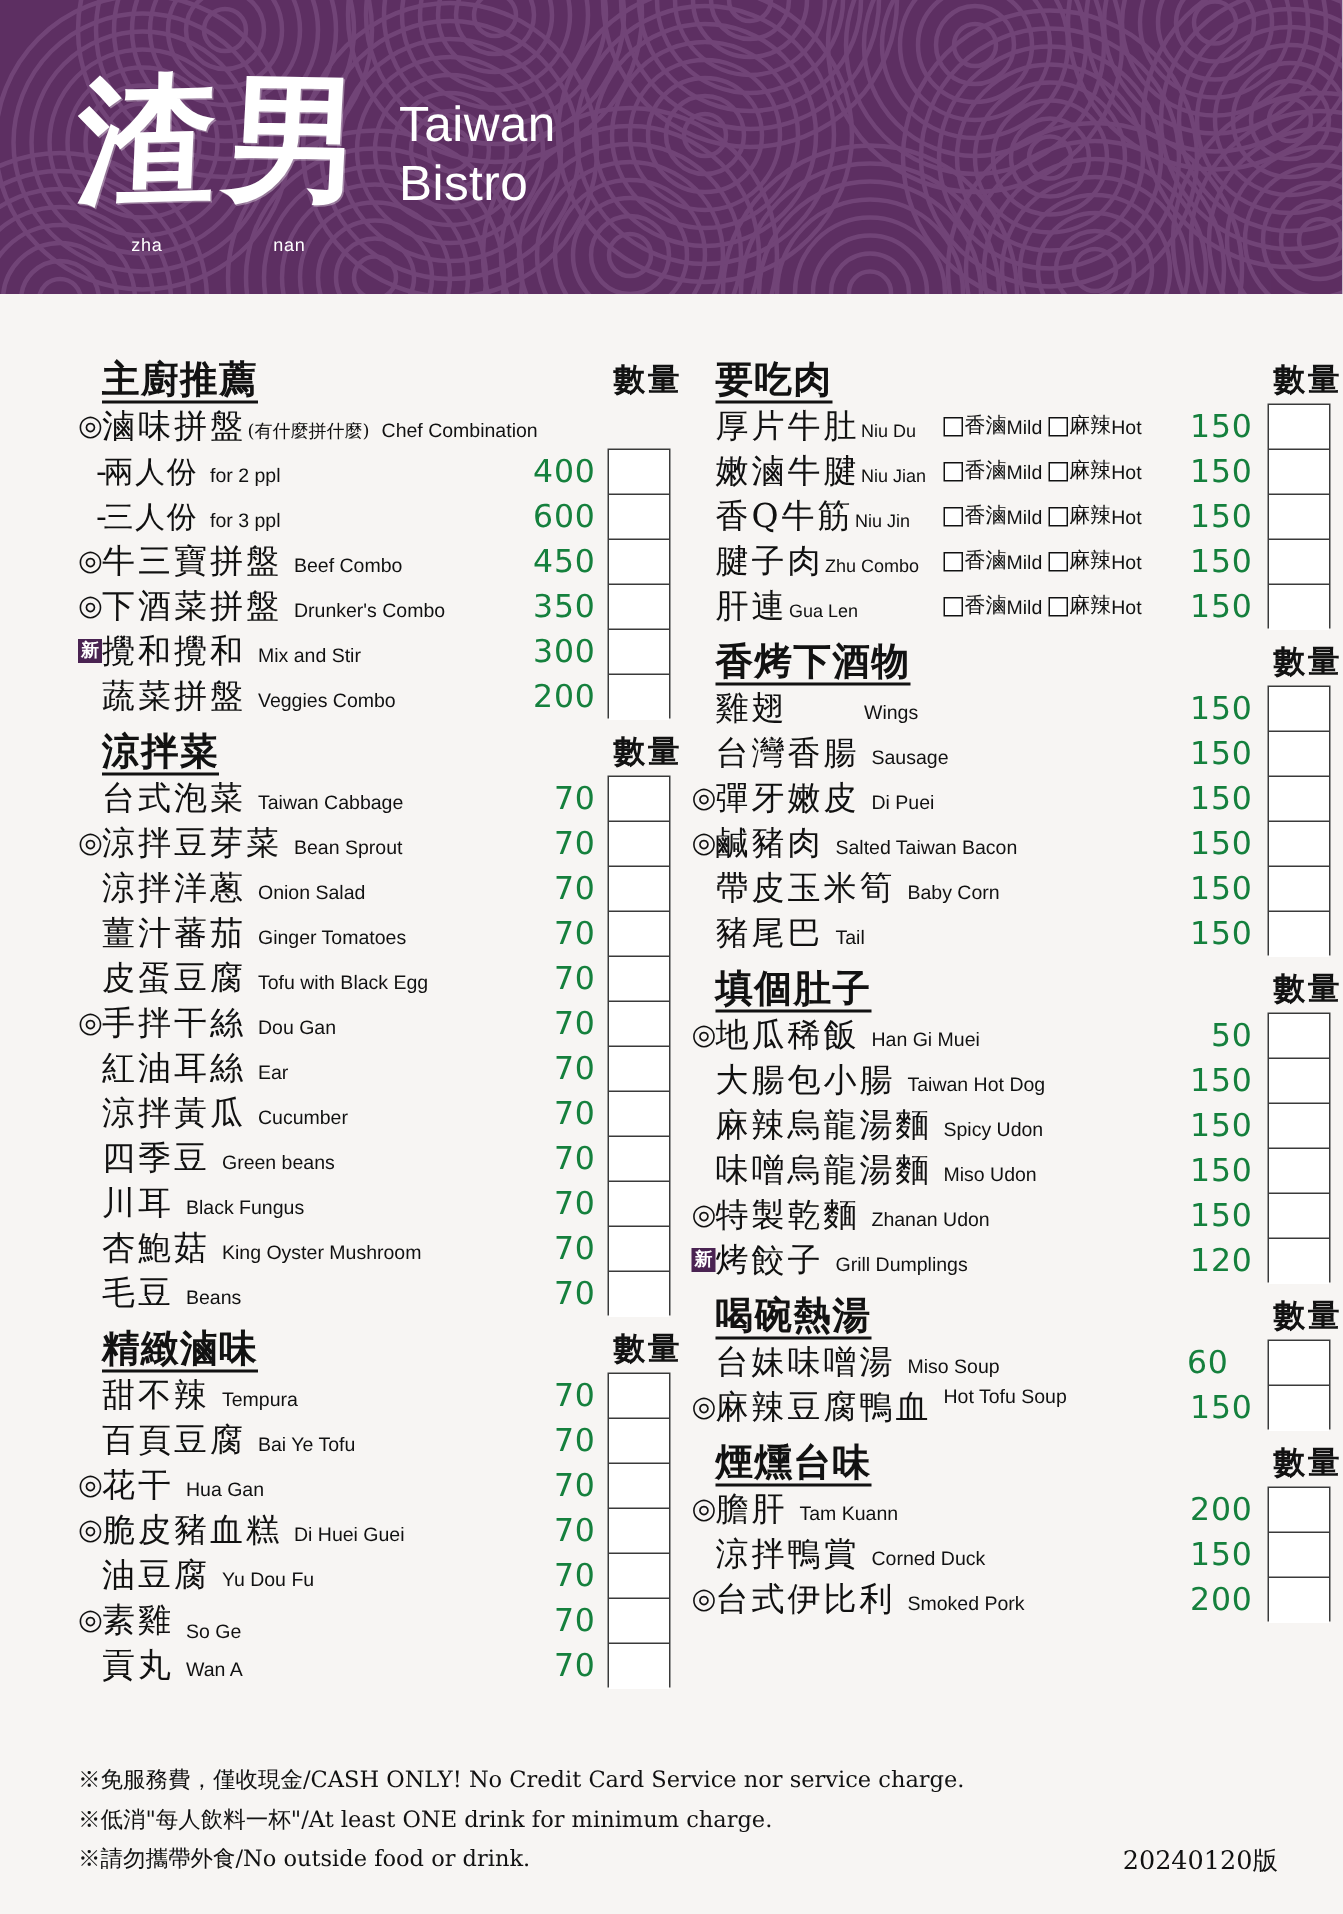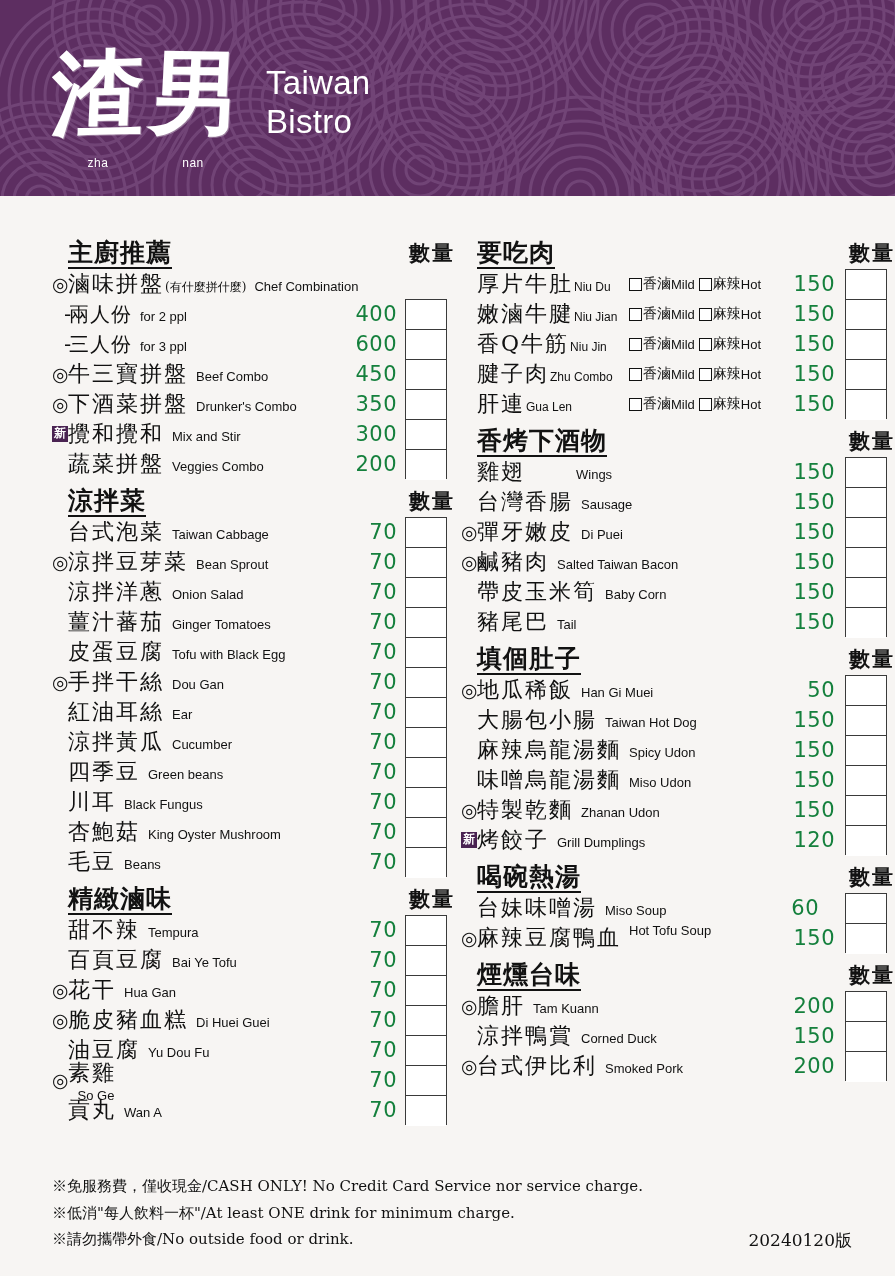--- a/index.html
+++ b/index.html
@@ -515,21 +515,21 @@
             <div class="row">
               <div class="mark" style="width: 16px;"></div>
               <div style="display: flex; align-items: baseline;">
                 <span class="name-cn">油豆腐</span>
                 <span class="name-en">Yu Dou Fu</span>
               </div>
               <div class="price" style="right: 58px;">70</div>
             </div>
             <div class="row">
               <div class="mark">◎</div>
-              <div style="display: flex; align-items: center; flex-direction: column;">
+              <div style="display: flex; align-items: flex-end;">
                 <span class="name-cn">素雞</span>
                 <span class="name-en">So Ge</span>
               </div>
               <div class="price" style="right: 58px;">70</div>
             </div>
             <div class="row">
               <div class="mark" style="width: 16px;"></div>
               <div style="display: flex; align-items: baseline;">
                 <span class="name-cn">貢丸</span>
                 <span class="name-en">Wan A</span>

